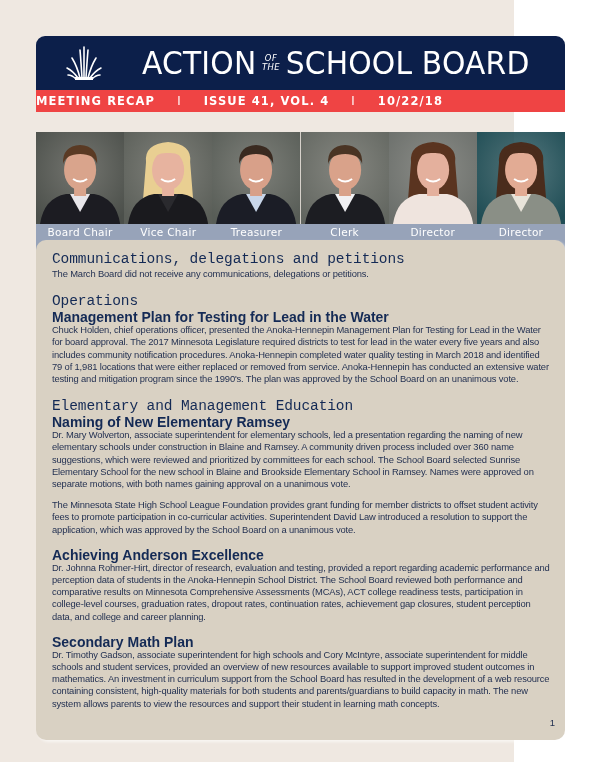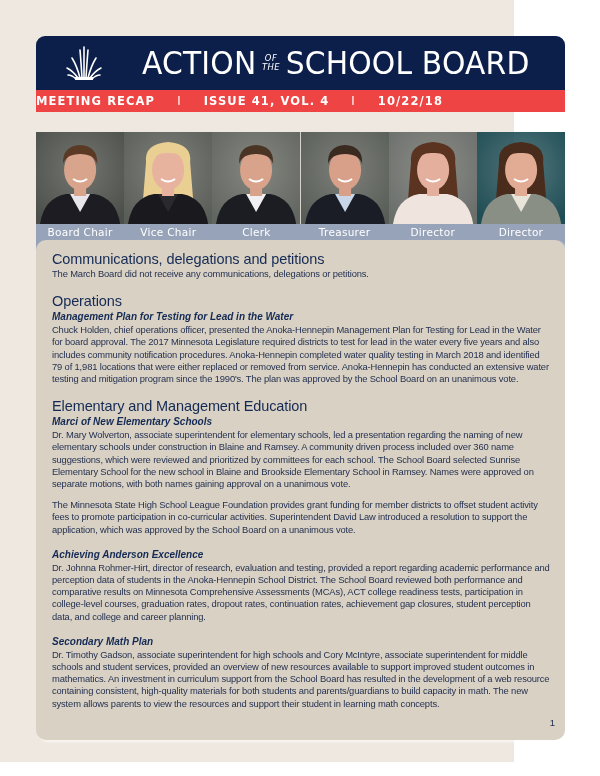--- a/index.html
+++ b/index.html
@@ -67,26 +67,26 @@
 
     
     .content {
       position: absolute; left: 36px; top: 240px; width: 529px; height: 500px;
       background: #d9d1c3; border-radius: 10px;
       box-shadow: 2px 2px 3px rgba(255,255,255,0.6);
       padding: 11px 14px 0 16px;
       color: #1f2d4f;
     }
     .sec-h {
-      font-family: Liberation Sans, sans-serif; font-size: 14.5px; line-height: 17px;
+      font-family: Liberation Mono, monospace; font-size: 14.5px; line-height: 17px;
       color: #142a55; letter-spacing: -0.1px;
     }
     .sub-h {
       font-family: "Liberation Sans", sans-serif; font-weight: bold;
-      font-size: 10px; line-height: 14px; color: #142a55; font-style: italic;
+      font-size: 14px; line-height: 14px; color: #142a55;
     }
     .body {
       font-family: "Liberation Sans", sans-serif; font-size: 9.4px; line-height: 12.2px;
       color: #1f2d4f; letter-spacing: -0.15px;
     }
     .gap-s { height: 9px; }
     .gap-m { height: 12px; }
     .gap-l { height: 13px; }
     .pagenum {
       position: absolute; right: 10px; bottom: 12px;
@@ -177,62 +177,62 @@
     </div>
     <div class="caption">
       <div class="role">Vice Chair</div>
       <div class="name">Marci Anderson</div>
     </div>
       </div>
       <div class="member">
     <div class="photo">
       <svg viewBox="0 0 88 92" preserveAspectRatio="none">
         <defs>
+          <radialGradient id="bg2" cx="50%" cy="40%" r="70%">
+            <stop offset="0%" stop-color="#585d57" stop-opacity="0.75"></stop>
+            <stop offset="100%" stop-color="#585d57"></stop>
+          </radialGradient>
+        </defs>
+        <rect width="88" height="92" fill="url(#bg2)"></rect>
+
+        <path d="M4 92 Q8 66 30 62 L58 62 Q80 66 84 92 Z" fill="#1b1d26"></path>
+        <path d="M34 62 L44 80 L54 62 Z" fill="#c9d6ea"></path>
+        <rect x="38" y="50" width="12" height="14" fill="#d8a089"></rect>
+        <ellipse cx="44" cy="38" rx="16" ry="20" fill="#d8a089"></ellipse>
+        <path d="M27 32 Q26 14 44 13 Q62 14 61 32 Q58 22 44 22 Q30 22 27 32 Z" fill="#3a2a20"></path>
+        <path d="M37 47 Q44 52 51 47" stroke="#ffffff" stroke-width="2" fill="none"></path>
+      </svg>
+    </div>
+    <div class="caption">
+      <div class="role">Treasurer</div>
+      <div class="name">Bill Harvey</div>
+    </div>
+      </div>
+      <div class="member">
+    <div class="photo">
+      <svg viewBox="0 0 88 92" preserveAspectRatio="none">
+        <defs>
           <radialGradient id="bg3" cx="50%" cy="40%" r="70%">
             <stop offset="0%" stop-color="#626660" stop-opacity="0.75"></stop>
             <stop offset="100%" stop-color="#626660"></stop>
           </radialGradient>
         </defs>
         <rect width="88" height="92" fill="url(#bg3)"></rect>
 
         <path d="M4 92 Q8 66 30 62 L58 62 Q80 66 84 92 Z" fill="#1c1d22"></path>
         <path d="M34 62 L44 80 L54 62 Z" fill="#f1f1f3"></path>
         <rect x="38" y="50" width="12" height="14" fill="#d9a28a"></rect>
         <ellipse cx="44" cy="38" rx="16" ry="20" fill="#d9a28a"></ellipse>
         <path d="M27 32 Q26 14 44 13 Q62 14 61 32 Q58 22 44 22 Q30 22 27 32 Z" fill="#4a3424"></path>
         <path d="M37 47 Q44 52 51 47" stroke="#ffffff" stroke-width="2" fill="none"></path>
       </svg>
     </div>
     <div class="caption">
       <div class="role">Clerk</div>
       <div class="name">Jeff Simon</div>
-    </div>
-      </div>
-      <div class="member">
-    <div class="photo">
-      <svg viewBox="0 0 88 92" preserveAspectRatio="none">
-        <defs>
-          <radialGradient id="bg2" cx="50%" cy="40%" r="70%">
-            <stop offset="0%" stop-color="#585d57" stop-opacity="0.75"></stop>
-            <stop offset="100%" stop-color="#585d57"></stop>
-          </radialGradient>
-        </defs>
-        <rect width="88" height="92" fill="url(#bg2)"></rect>
-
-        <path d="M4 92 Q8 66 30 62 L58 62 Q80 66 84 92 Z" fill="#1b1d26"></path>
-        <path d="M34 62 L44 80 L54 62 Z" fill="#c9d6ea"></path>
-        <rect x="38" y="50" width="12" height="14" fill="#d8a089"></rect>
-        <ellipse cx="44" cy="38" rx="16" ry="20" fill="#d8a089"></ellipse>
-        <path d="M27 32 Q26 14 44 13 Q62 14 61 32 Q58 22 44 22 Q30 22 27 32 Z" fill="#3a2a20"></path>
-        <path d="M37 47 Q44 52 51 47" stroke="#ffffff" stroke-width="2" fill="none"></path>
-      </svg>
-    </div>
-    <div class="caption">
-      <div class="role">Treasurer</div>
-      <div class="name">Bill Harvey</div>
     </div>
       </div>
       <div class="member">
     <div class="photo">
       <svg viewBox="0 0 88 92" preserveAspectRatio="none">
         <defs>
           <radialGradient id="bg4" cx="50%" cy="40%" r="70%">
             <stop offset="0%" stop-color="#6a6e6a" stop-opacity="0.75"></stop>
             <stop offset="100%" stop-color="#6a6e6a"></stop>
           </radialGradient>
@@ -282,21 +282,21 @@
     <div class="sec-h">Communications, delegations and petitions</div>
     <div class="body">The March Board did not receive any communications, delegations or petitions.</div>
     <div class="gap-l"></div>
 
     <div class="sec-h">Operations</div>
     <div class="sub-h">Management Plan for Testing for Lead in the Water</div>
     <div class="body">Chuck Holden, chief operations officer, presented the Anoka-Hennepin Management Plan for Testing for Lead in the Water for board approval.  The 2017 Minnesota Legislature required districts to test for lead in the water every five years and also includes community notification procedures. Anoka-Hennepin completed water quality testing in March 2018 and identified 79 of 1,981 locations that were either replaced or removed from service. Anoka-Hennepin has conducted an extensive water testing and mitigation program since the 1990's. The plan was approved by the School Board on an unanimous vote.</div>
     <div class="gap-l"></div>
 
     <div class="sec-h">Elementary and Management Education</div>
-    <div class="sub-h">Marci of New Elementary Schools</div>
+    <div class="sub-h">Naming of New Elementary Ramsey</div>
     <div class="body">Dr. Mary Wolverton, associate superintendent for elementary schools, led a presentation regarding the naming of new elementary schools under construction in Blaine and Ramsey.  A community driven process included over 360 name suggestions, which were reviewed and prioritized by committees for each school. The School Board selected Sunrise Elementary School for the new school in Blaine and Brookside Elementary School in Ramsey. Names were approved on separate motions, with both names gaining approval on a unanimous vote.</div>
     <div class="gap-s"></div>
 
     <div class="body">The Minnesota State High School League Foundation provides grant funding for member districts to offset student activity fees to promote participation in co-curricular activities. Superintendent David Law introduced a resolution to support the application, which was approved by the School Board on a unanimous vote.</div>
     <div class="gap-m"></div>
 
     <div class="sub-h">Achieving Anderson Excellence</div>
     <div class="body">Dr. Johnna Rohmer-Hirt, director of research, evaluation and testing, provided a report regarding academic performance and perception data of students in the Anoka-Hennepin School District. The School Board reviewed both performance and comparative results on Minnesota Comprehensive Assessments (MCAs),  ACT college readiness tests, participation in college-level courses, graduation rates, dropout rates, continuation rates, achievement gap closures, student perception data, and college and career planning.</div>
     <div class="gap-m"></div>
 

